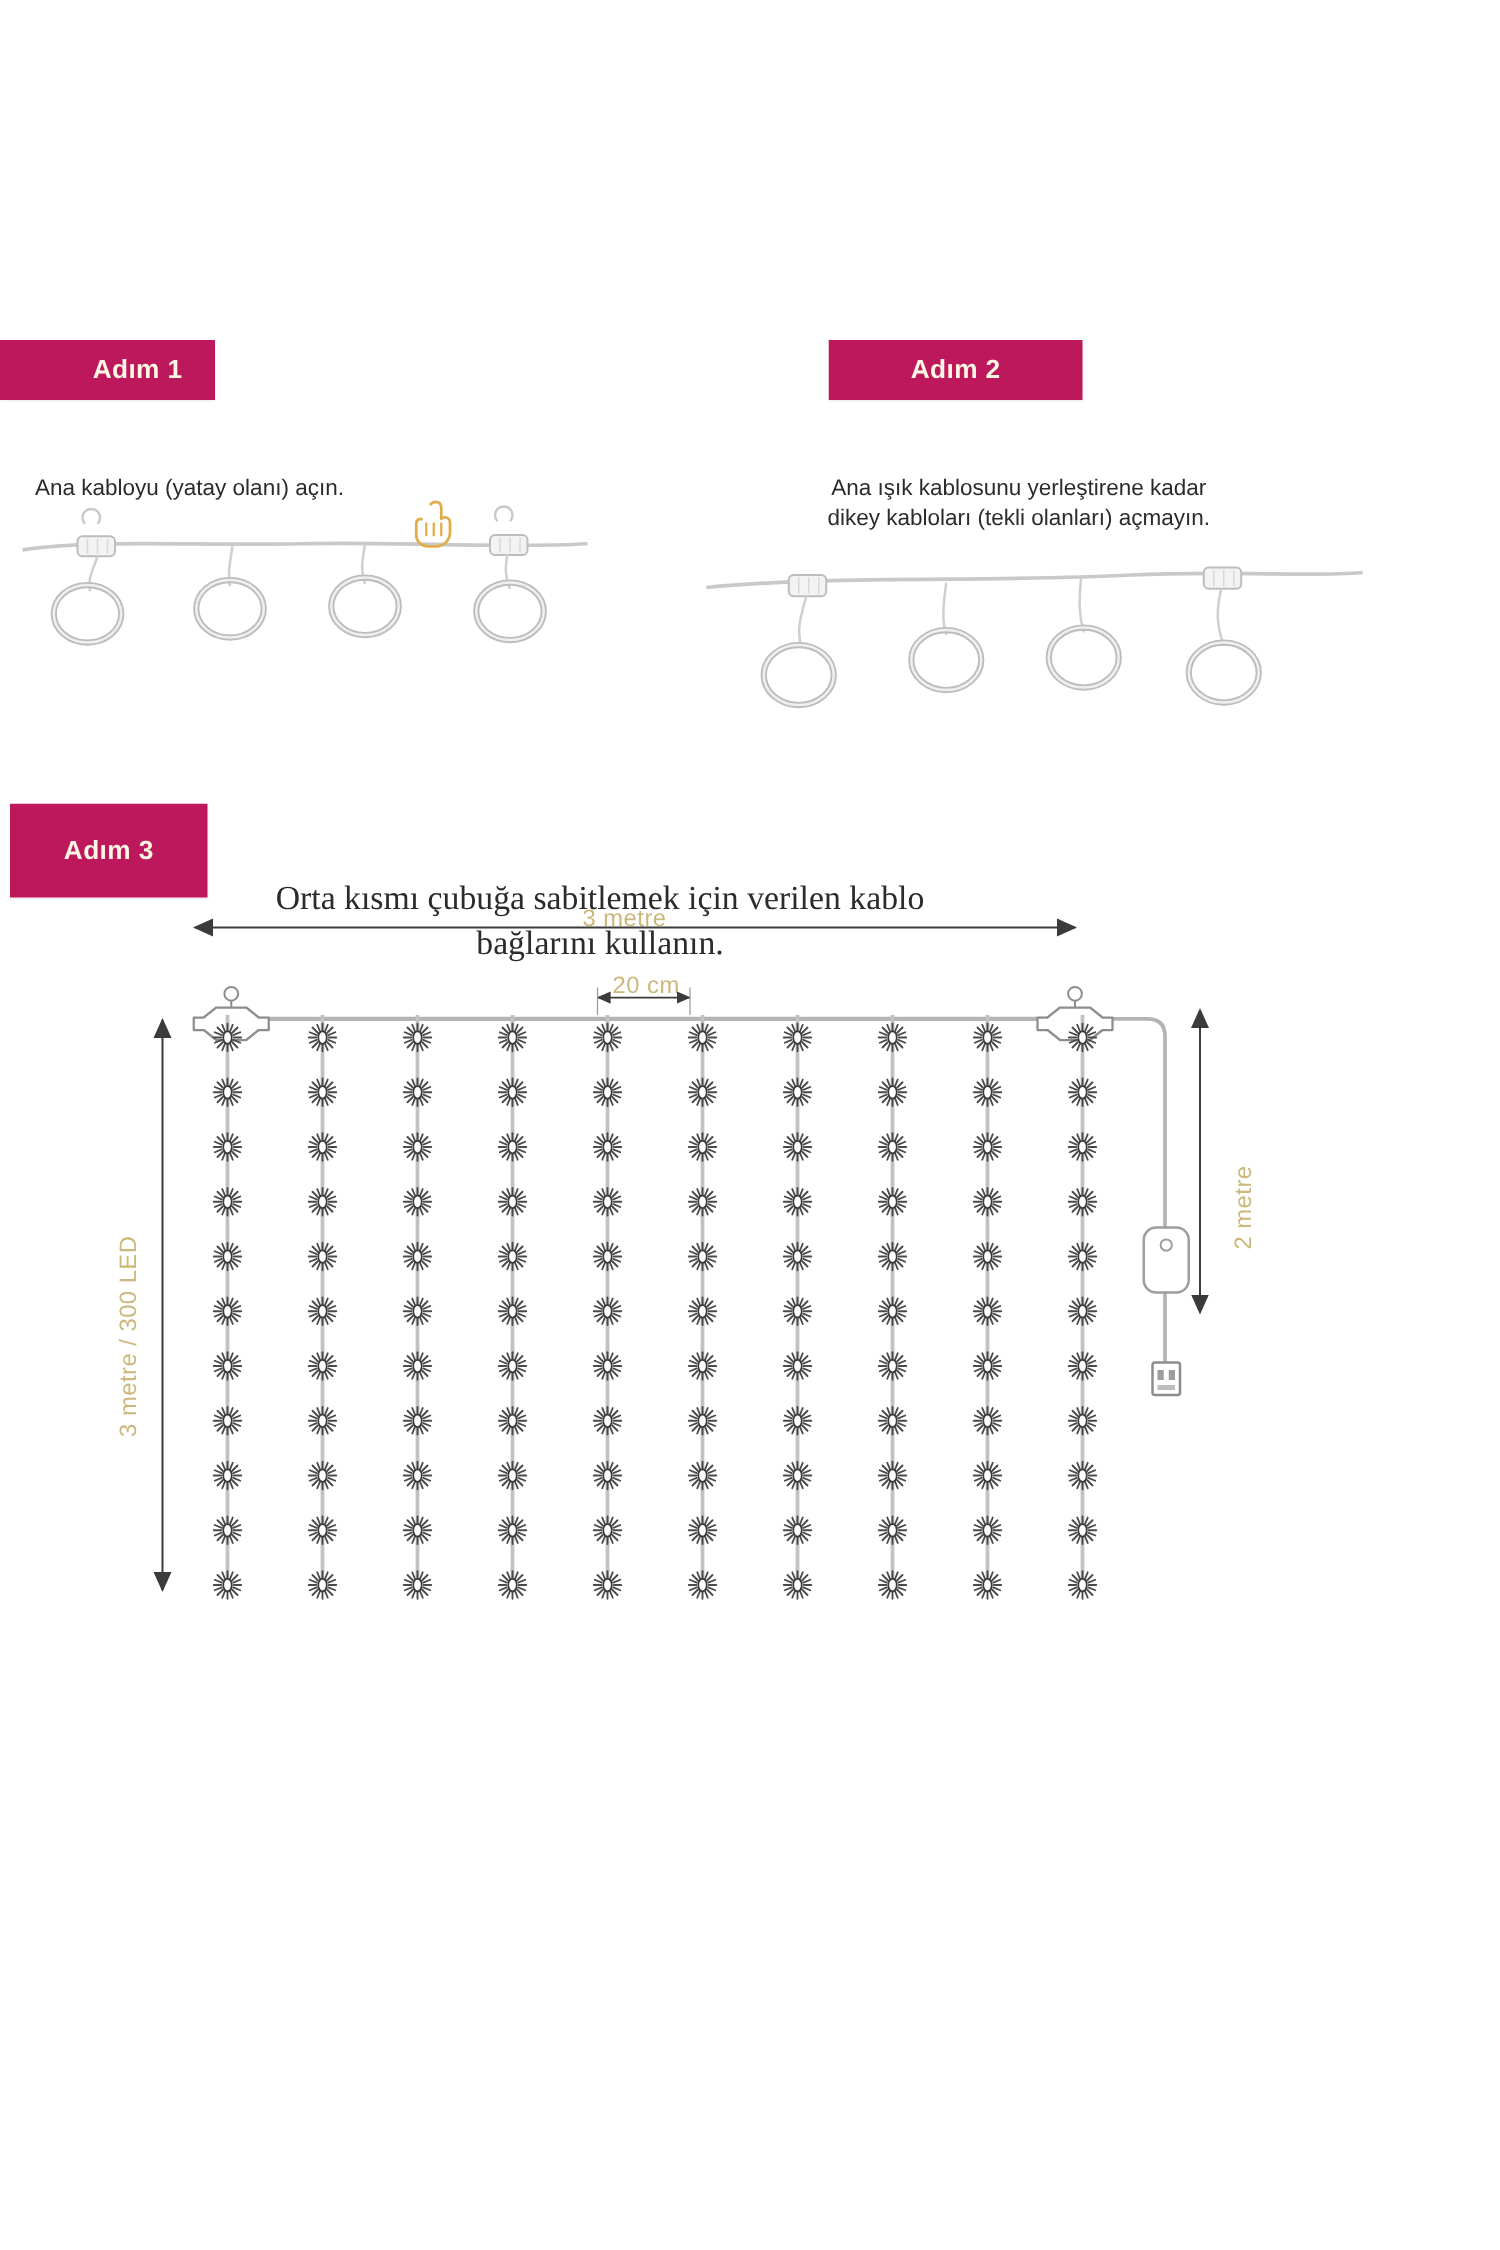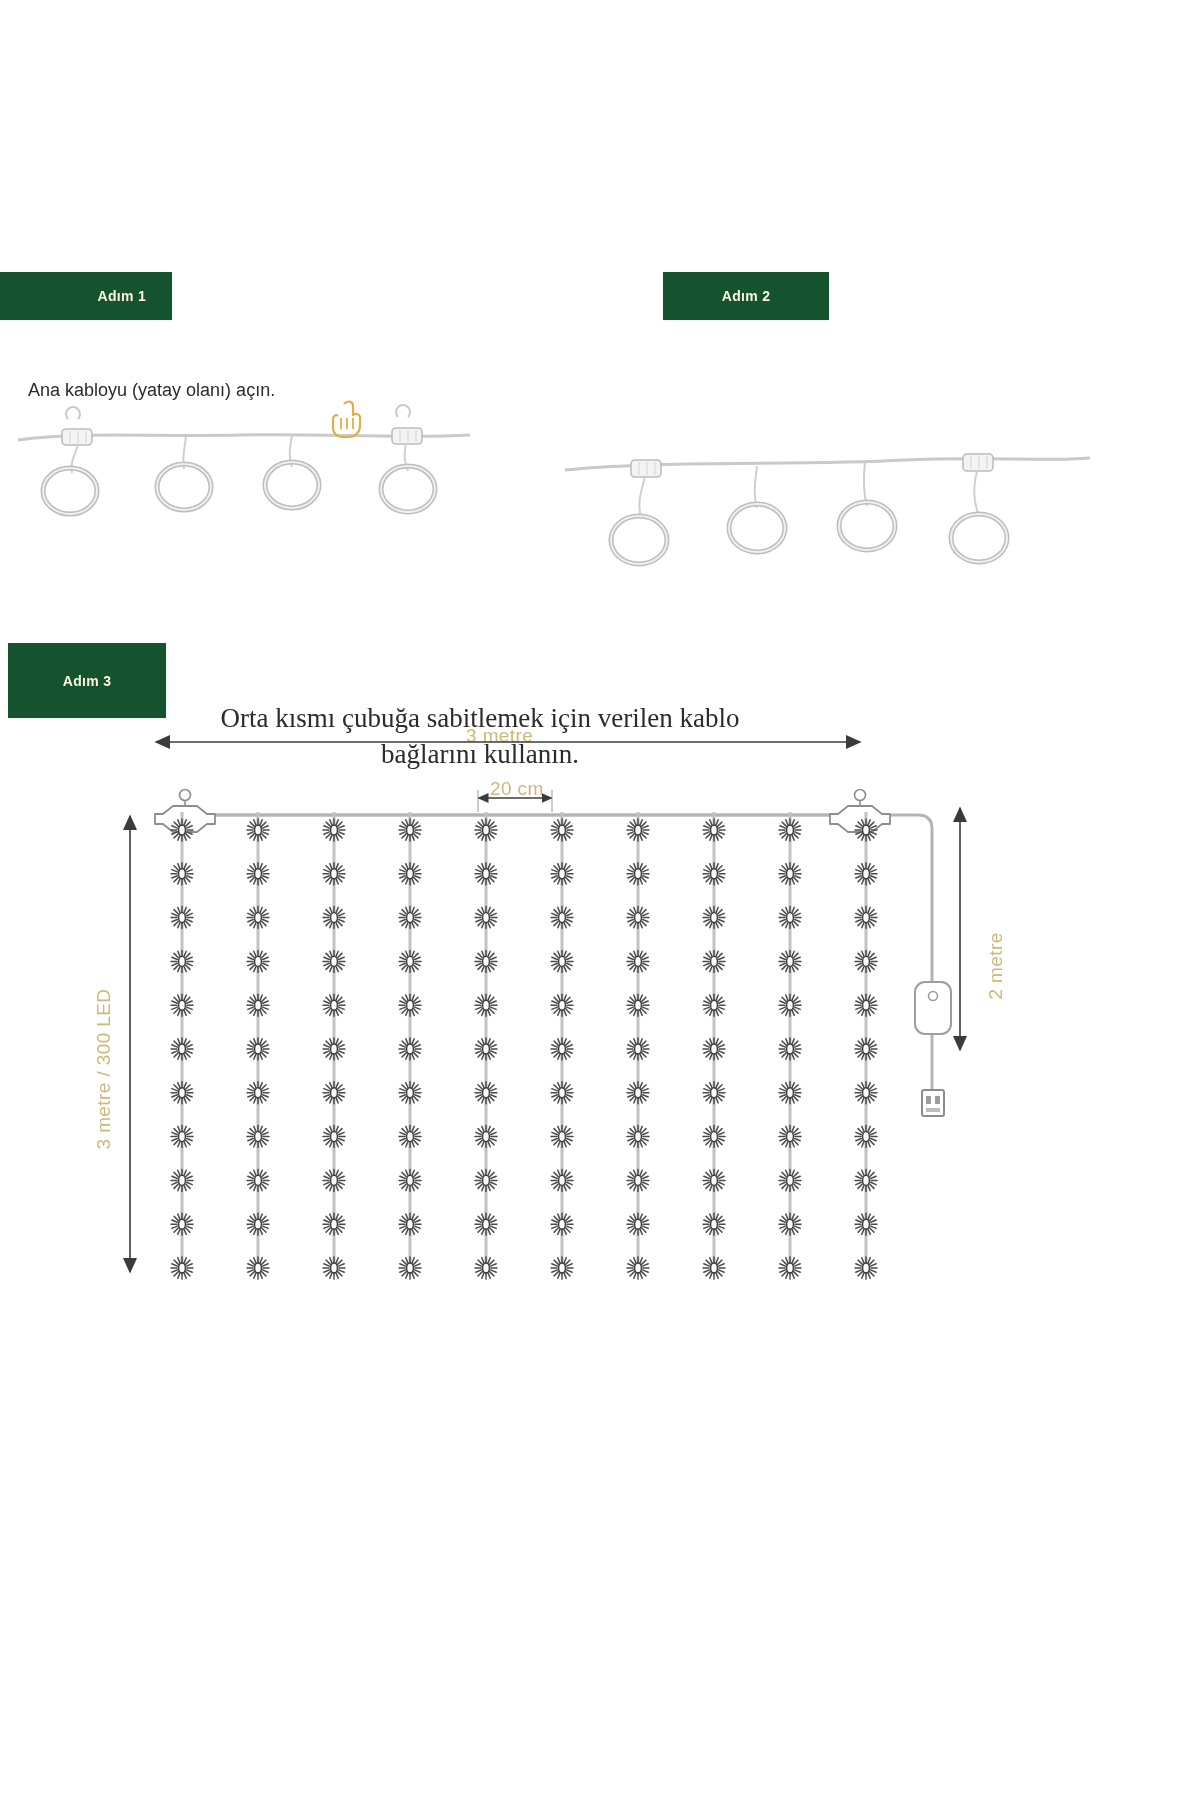--- a/index.html
+++ b/index.html
@@ -7,32 +7,32 @@
     width: 1200px; height: 1800px;
     background: #ffffff;
     font-family: "Liberation Sans", sans-serif;
     overflow: hidden;
   }
   .page { position: relative; width: 1200px; height: 1800px; background: #fff; }
 
   
   .badge {
     position: absolute;
-    background: #14532d;
+    background: #be185d;
     color: #fdf6e3;
     font-weight: bold;
-    font-size: 14px;
+    font-size: 21px;
     letter-spacing: .3px;
     display: flex;
     align-items: center;
     justify-content: center;
     box-shadow: 0 1px 2px rgba(0,0,0,.08);
   }
   #badge1 { left: 0px;   top: 272px; width: 172px; height: 48px; justify-content: flex-end; padding-right: 26px; }
-  #badge2 { left: 663px; top: 272px; width: 166px; height: 48px; }
+  #badge2 { left: 663px; top: 272px; width: 203px; height: 48px; }
   #badge3 { left: 8px;   top: 643px; width: 158px; height: 75px; text-align: center; }
 
   
   .steptext {
     position: absolute;
     color: #2b2b2b;
     font-size: 18px;
     line-height: 1.35;
     font-weight: 400;
     white-space: pre-line;
@@ -113,20 +113,22 @@
 
     <g transform="translate(330,3)">
       <path d="M14,6 c3,-4 9,-3 9,2 l0,9 c3,-2 7,-1 7,3 l0,8 c0,6 -5,11 -11,11 l-7,0 c-5,0 -9,-4 -9,-9 l0,-9 c0,-3 3,-5 5,-3" fill="none" stroke="#e0ad4a" stroke-width="2.2" stroke-linejoin="round"></path>
       <line x1="11" y1="20" x2="11" y2="31" stroke="#e0ad4a" stroke-width="1.8"></line>
       <line x1="17" y1="20" x2="17" y2="31" stroke="#e0ad4a" stroke-width="1.8"></line>
       <line x1="23" y1="20" x2="23" y2="31" stroke="#e0ad4a" stroke-width="1.8"></line>
     </g>
   </svg>
 
   <div class="badge" id="badge2">Adım 2</div>
+  <div class="steptext" id="text2">Ana ışık kablosunu yerleştirene kadar
+dikey kabloları (tekli olanları) açmayın.</div>
 
   <svg class="art" id="art2" viewBox="0 0 560 200">
 
     <path d="M20,40 C120,30 250,36 360,30 C440,26 500,32 545,28" fill="none" stroke="#c9c9c9" stroke-width="3"></path>
 
     <g>
       <rect x="86" y="30" width="30" height="17" rx="4" fill="#f3f3f3" stroke="#bdbdbd" stroke-width="1.6"></rect>
       <line x1="94" y1="32" x2="94" y2="45" stroke="#d8d8d8" stroke-width="1.2"></line>
       <line x1="102" y1="32" x2="102" y2="45" stroke="#d8d8d8" stroke-width="1.2"></line>
       <line x1="110" y1="32" x2="110" y2="45" stroke="#d8d8d8" stroke-width="1.2"></line>

